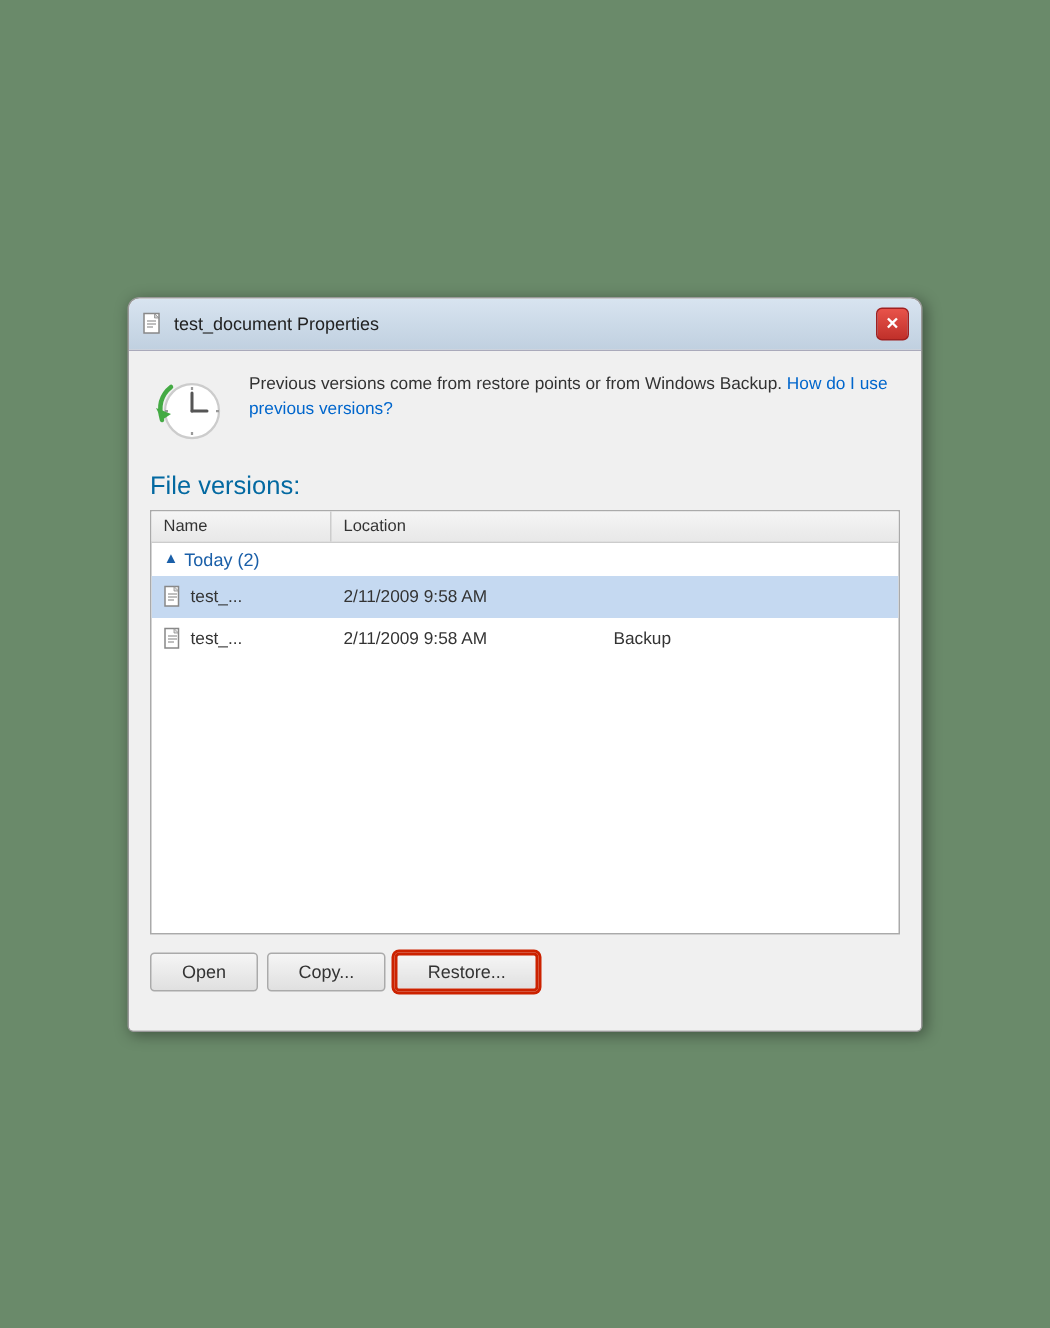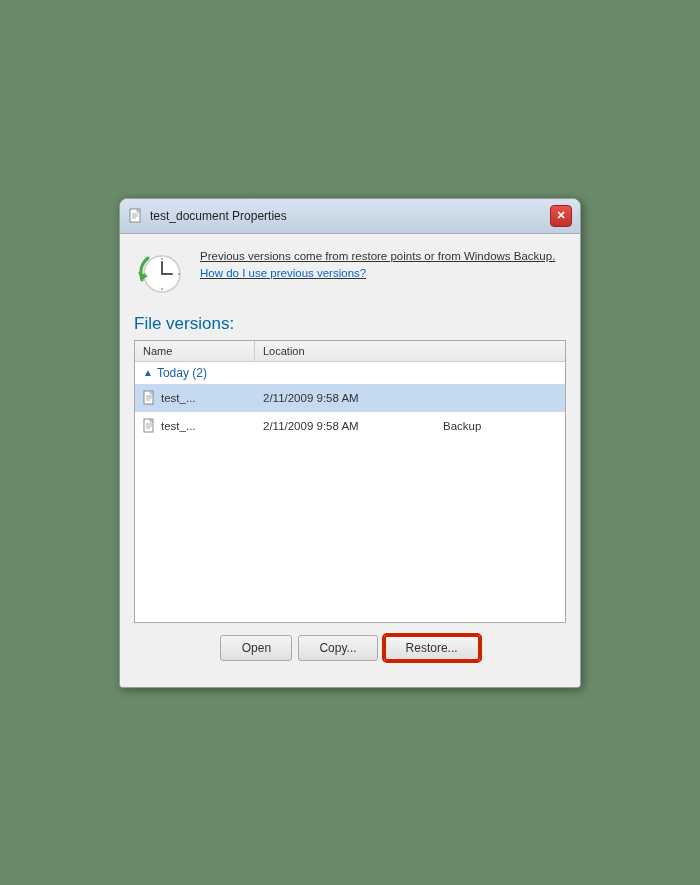--- a/index.html
+++ b/index.html
@@ -7,21 +7,21 @@
       background: #6a8a6a;
       display: flex;
       align-items: center;
       justify-content: center;
       width: 700px;
       height: 885px;
       font-family: 'Segoe UI', Tahoma, Geneva, Verdana, sans-serif;
       font-size: 12px;
     }
     .window {
-      width: 462px;
+      width: 530px;
       background: #f0f0f0;
       border: 1px solid #999;
       border-radius: 8px 8px 4px 4px;
       box-shadow: 2px 2px 10px rgba(0,0,0,0.4);
       overflow: hidden;
     }
     .title-bar {
       background: linear-gradient(to bottom, #d8e4f0, #c0d0e0);
       padding: 6px 8px;
       display: flex;
@@ -99,21 +99,20 @@
       position: relative;
     }
     .restore-icon svg {
       width: 52px;
       height: 52px;
     }
     .info-text {
       font-size: 11.5px;
       color: #333;
       line-height: 1.5;
-      text-decoration: underline;
     }
     .info-link {
       color: #0066cc;
       text-decoration: none;
     }
     .file-versions-label {
       font-size: 17px;
       color: #0369a1;
       margin-bottom: 6px;
     }
@@ -173,21 +172,21 @@
     .file-icon {
       display: inline-flex;
       align-items: center;
     }
     .file-icon svg {
       width: 14px;
       height: 16px;
     }
     .button-row {
       display: flex;
-      justify-content: center;
+      justify-content: flex-start;
       gap: 6px;
       margin-bottom: 12px;
     }
     .btn {
       padding: 4px 20px;
       background: linear-gradient(to bottom, #f5f5f5, #e0e0e0);
       border: 1px solid #aaa;
       border-radius: 3px;
       cursor: pointer;
       font-size: 12px;

